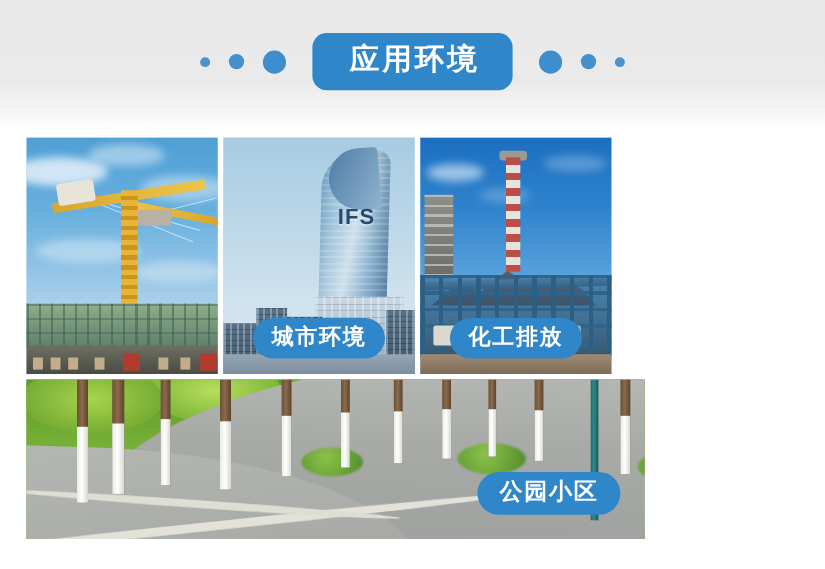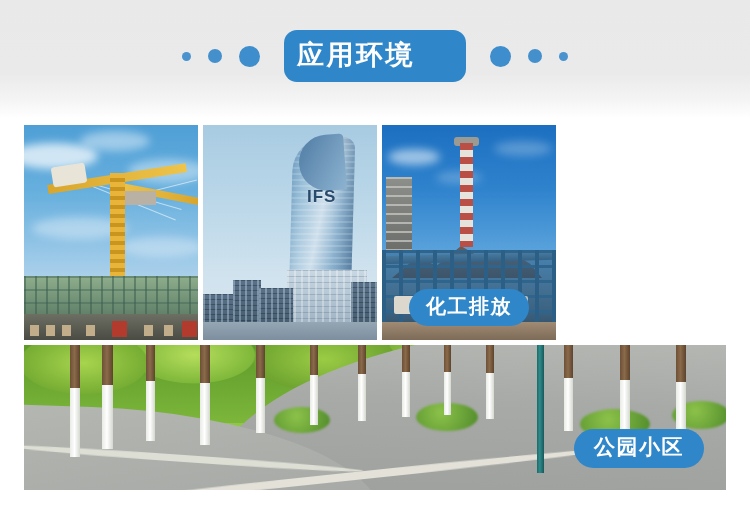--- a/index.html
+++ b/index.html
@@ -26,22 +26,22 @@
   .dots.left{ gap:17px; margin-right:24px; }
   .dots.right{ gap:17px; margin-left:24px; }
   .dot{ border-radius:50%; background:#3e8dcc; display:block; }
   .d-sm{ width:9px;  height:9px;  background:#4a93cf; }
   .d-md{ width:14px; height:14px; background:#4490cd; }
   .d-lg{ width:21px; height:21px; background:#3e8dcc; }
 
   .title-pill{
     background:#2f86c8;
     border-radius:13px;
-    padding:11px 13px 14px;
-    display:flex; align-items:center; justify-content:flex-start;
+    padding:11px 30px 14px;
+    display:flex; align-items:center; justify-content:flex-end;
     min-width:182px;
   }
   .title-pill span{
     color:#ffffff;
     font-size:27px;
     font-weight:bold;
     letter-spacing:2.5px;
     line-height:1;
     white-space:nowrap;
   }
@@ -70,21 +70,21 @@
     white-space:nowrap;
   }
   .card-label span{
     color:#ffffff; font-size:20px; font-weight:bold;
     letter-spacing:1.5px; line-height:1;
   }
 
   
   .banner{
     position:absolute; left:24px; top:345px;
-    width:702px; height:145px;
+    width:562px; height:145px;
     overflow:hidden; background:#7fae4e;
   }
   .banner .photo{ position:absolute; inset:0; overflow:hidden; }
   .banner-label{
     position:absolute; right:22px; bottom:22px;
     background:#2f86c8; border-radius:24px;
     padding:8px 20px 10px; white-space:nowrap;
   }
   .banner-label span{
     color:#ffffff; font-size:21px; font-weight:bold;
@@ -160,21 +160,21 @@
     border-radius:34px 12px 0 0;
   }
   .tower-fin{
     position:absolute; left:96px; top:10px; width:46px; height:56px;
     background:linear-gradient(120deg,#4f7ba4,#8db3d0);
     border-radius:40px 6px 0 40px;
     transform:rotate(-4deg);
   }
   .ifs-text{
     position:absolute; left:104px; top:62px;
-    color:#2a4a6c; font-size:17px; font-weight:bold; letter-spacing:1px;
+    color:#2a4a6c; font-size:20px; font-weight:bold; letter-spacing:1px;
     font-family:"Liberation Sans",sans-serif;
     text-shadow:0 1px 1px rgba(255,255,255,.4);
   }
   .podium{
     position:absolute; left:84px; bottom:0; width:80px; height:70px;
     background:linear-gradient(180deg,#c9d8e3,#93a9bb);
   }
   .podium::after{
     content:""; position:absolute; inset:0;
     background:repeating-linear-gradient(90deg,rgba(255,255,255,.3) 0 2px,transparent 2px 7px),
@@ -391,20 +391,23 @@
       <div class="tower"></div>
       <div class="tower-fin"></div>
       <div class="ifs-text">IFS</div>
       <div class="podium"></div>
       <div class="blk" style="left:0px;  width:34px; height:46px;"></div>
       <div class="blk" style="left:30px; width:28px; height:60px;"></div>
       <div class="blk" style="left:56px; width:34px; height:52px;"></div>
       <div class="blk" style="left:148px;width:30px; height:58px;"></div>
       <div class="low-sky-city"></div>
     </div>
+    <div class="card-label">
+      <span>城市环境</span>
+    </div>
   </div>
 
 
   <div class="card">
     <div class="photo">
       <div class="sky-chem"></div>
       <div class="ccl" style="left:6px;  top:24px; width:52px;height:16px;"></div>
       <div class="ccl" style="left:112px;top:16px; width:58px;height:15px;opacity:.45;"></div>
       <div class="ccl" style="left:54px; top:46px; width:46px;height:13px;opacity:.4;"></div>
       <div class="mount"></div>

